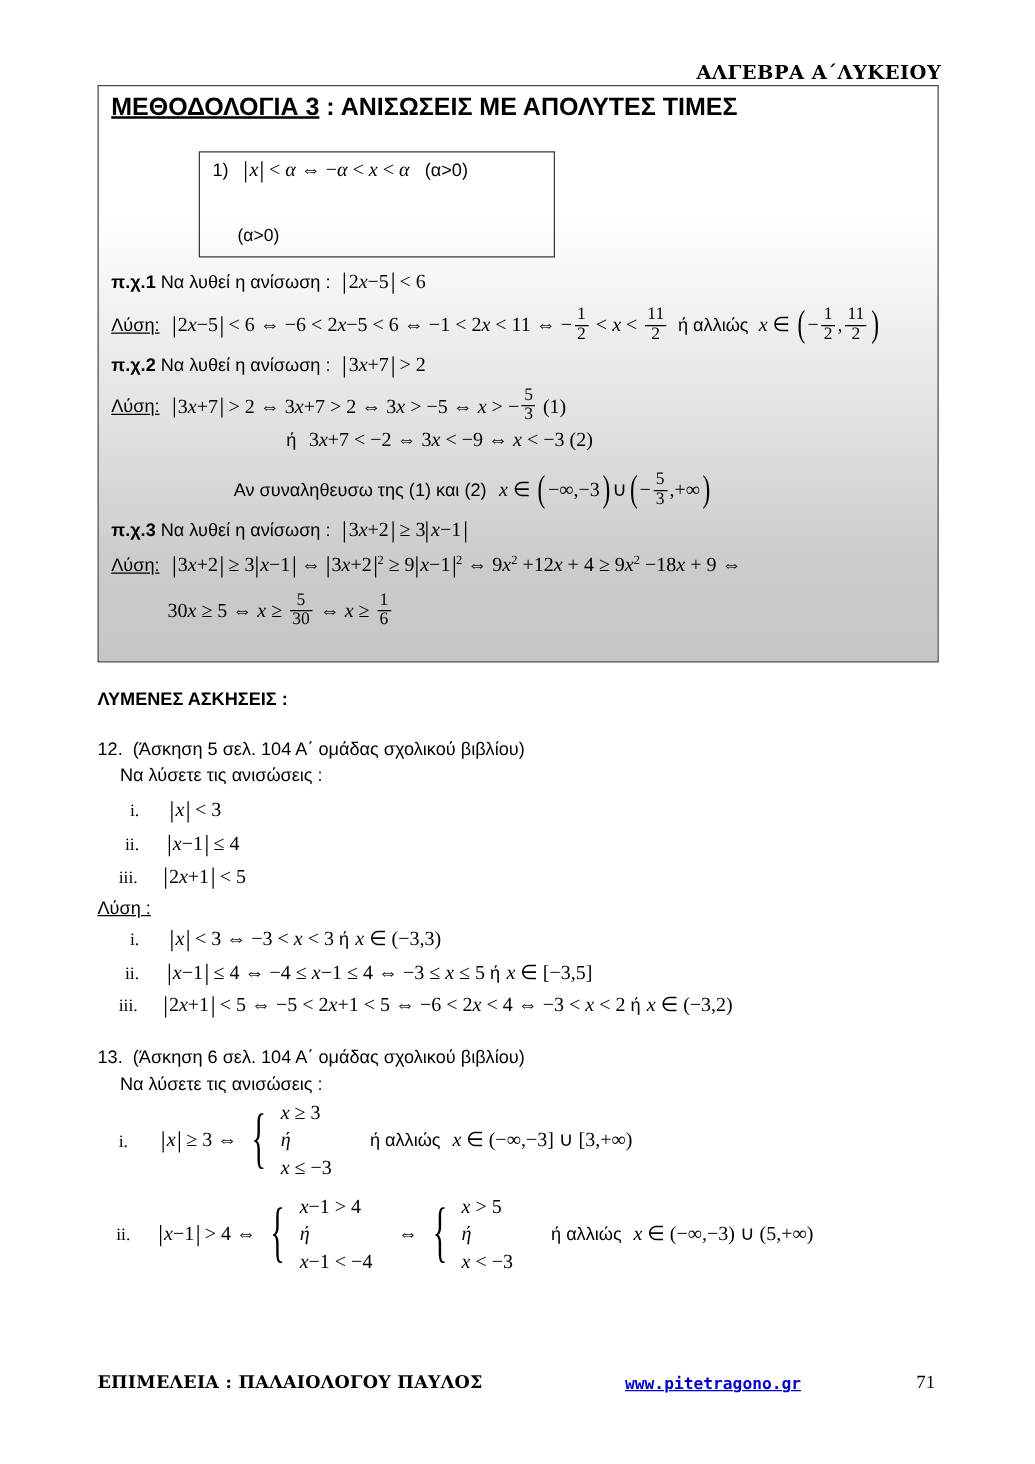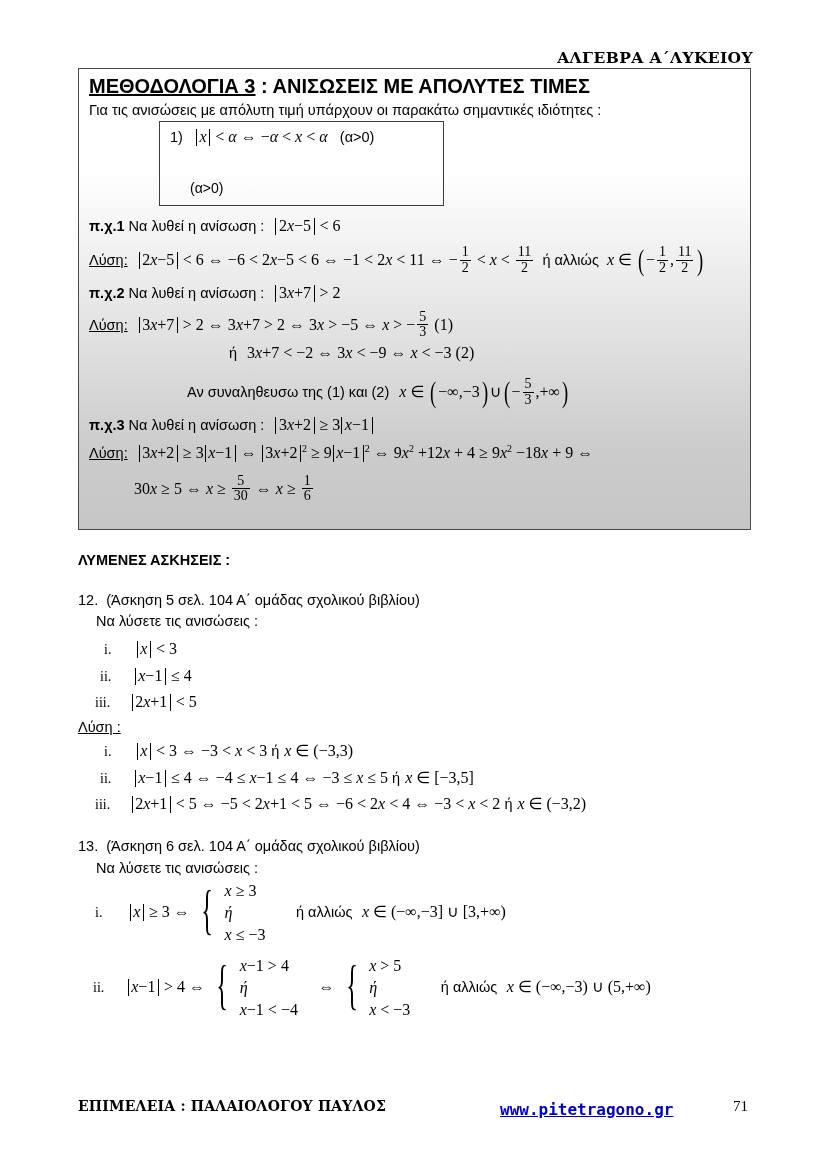--- a/index.html
+++ b/index.html
@@ -230,21 +230,21 @@
     font-size: 14px;
     letter-spacing: 0.2px;
     white-space: nowrap;
   }
   .footer-url {
     position: absolute;
     left: 500px;
     top: 1100px;
     font-family: "DejaVu Sans Mono", monospace;
     font-weight: bold;
-    font-size: 16px;
+    font-size: 13px;
     color: #0000cc;
     text-decoration: underline;
     white-space: nowrap;
   }
   .footer-page {
     position: absolute;
     left: 733px;
     top: 1098px;
     font-family: "Liberation Serif", serif;
     font-size: 15px;
@@ -257,21 +257,20 @@
 
   <div class="doc-header">ΑΛΓΕΒΡΑ Α΄ΛΥΚΕΙΟΥ</div>
 
   <div class="method-box">
     <div class="method-inner">
 
       <div class="method-title">
         <span class="u">ΜΕΘΟΔΟΛΟΓΙΑ 3</span><span> : ΑΝΙΣΩΣΕΙΣ ΜΕ  ΑΠΟΛΥΤΕΣ ΤΙΜΕΣ</span>
       </div>
 
-      <div class="method-sub">Για τις ανισώσεις με απόλυτη τιμή υπάρχουν οι παρακάτω σημαντικές ιδιότητες :</div>
 
       <div class="prop-box">
         <div class="prop-row p1">
           <span class="gk">1)</span>
           <span class="mi" style="margin-left:8px"><span class="abs">x</span></span><span class="mo"> &lt; </span><span class="mi">α</span><span class="mo"> ⇔ </span><span class="mo">−</span><span class="mi">α</span><span class="mo"> &lt; </span><span class="mi">x</span><span class="mo"> &lt; </span><span class="mi">α</span>
           <span class="gk" style="margin-left:8px">(α&gt;0)</span>
         </div>
         <div class="prop-row p3">(α&gt;0)</div>
       </div>
 

